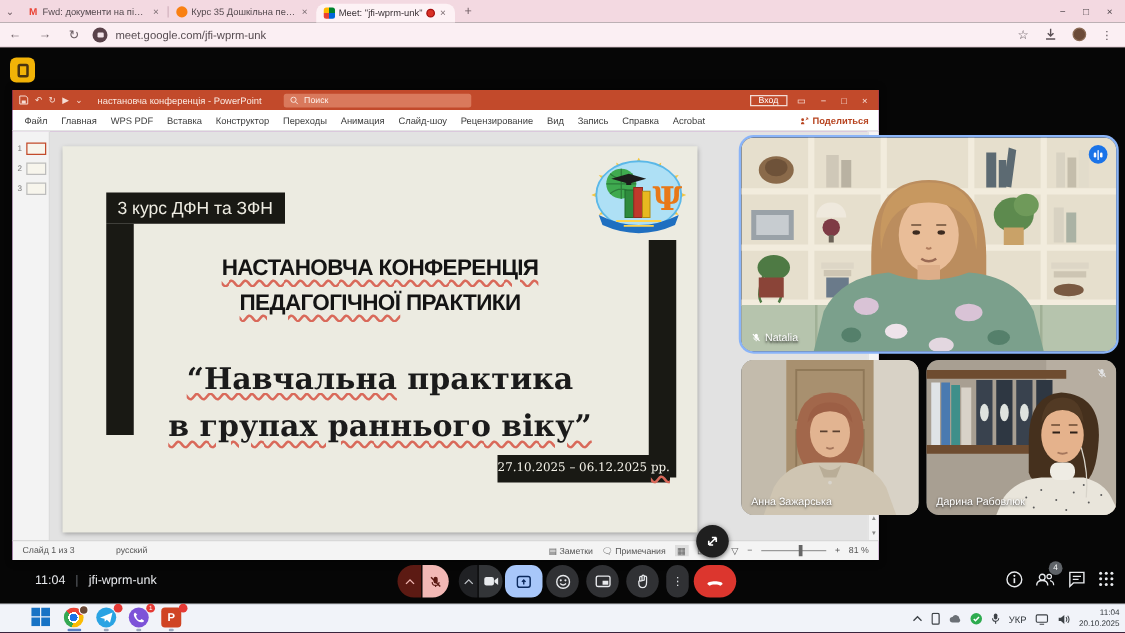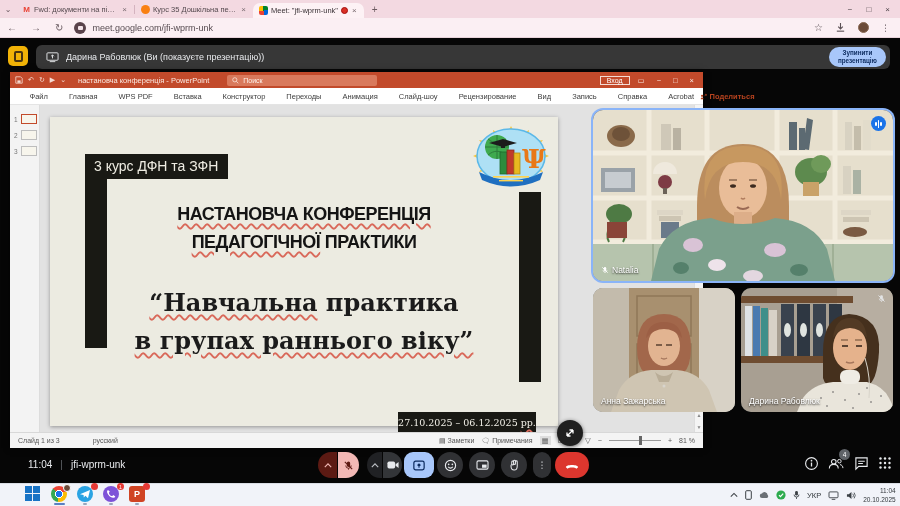--- a/index.html
+++ b/index.html
@@ -48,42 +48,42 @@
   .ppt-titlebar{height:16px;background:#c24a2b;display:flex;align-items:center;color:#fff;
                 font-size:7.5px;padding:0 5px;gap:4px;}
   .qat{display:flex;gap:5px;align-items:center;font-size:7px;color:#f6ddd4;}
   .ppt-title{margin-left:8px;white-space:nowrap;color:#fbe9e2;}
   .search-pill{margin-left:14px;width:150px;height:11px;background:#d9795c;border-radius:2px;
                display:flex;align-items:center;gap:4px;padding:0 5px;color:#fdf0ea;font-size:7px;}
   .signin{margin-left:auto;border:1px solid rgba(255,255,255,.8);padding:0px 6px;font-size:7px;}
   .tb-ic{font-size:7.5px;color:#fbe9e2;padding:0 4px;}
   .ppt-ribbontabs{height:17px;background:#fff;border-bottom:1px solid #e4e4e4;display:flex;
                   align-items:center;font-size:7.5px;color:#3d3d3d;padding:0 4px;}
-  .rtab{padding:0 5.5px;white-space:nowrap;margin-left:10px;}
+  .rtab{padding:0 5.5px;white-space:nowrap;}
   .share-tab{margin-left:auto;color:#b7431f;font-weight:bold;display:flex;align-items:center;gap:3px;padding-right:4px;}
   .ppt-content{position:absolute;top:33px;left:0;right:0;bottom:16px;background:#e2e2e2;overflow:hidden;}
   .thumbs{position:absolute;left:0;top:0;bottom:0;width:30px;background:#f3f3f3;border-right:1px solid #dcdcdc;
           padding-top:6px;font-size:6.5px;color:#777;}
   .thumb-row{display:flex;align-items:center;gap:3px;padding:3px 0 3px 4px;}
   .thumb-box{width:16px;height:10px;background:#f7f5ec;border:1px solid #bdbdbd;}
   .thumb-box.sel{border:1.5px solid #c24a2b;}
   .slide{position:absolute;left:40px;top:12px;width:508px;height:309px;background:#ecebe1;
          box-shadow:0 1px 4px rgba(0,0,0,.35);}
   .sl-badge{position:absolute;left:35px;top:37px;width:143px;height:25px;background:#191914;color:#eeece2;
             font-size:14px;line-height:25px;padding-left:9px;}
   .sl-barL{position:absolute;left:35px;top:62px;width:22px;height:169px;background:#191914;}
   .sl-barR{position:absolute;left:469px;top:75px;width:22px;height:190px;background:#191914;}
   .sl-title{position:absolute;left:6px;right:6px;text-align:center;font-weight:bold;font-size:18px;
             letter-spacing:-0.5px;color:#141414;line-height:28px;white-space:nowrap;}
   .sl-sub{position:absolute;left:6px;right:6px;text-align:center;font-family:"DejaVu Serif",serif;
           font-weight:bold;font-size:24px;color:#1b1b1b;white-space:nowrap;}
   .squig{text-decoration:underline;text-decoration-style:wavy;text-decoration-color:#d9695a;
          text-decoration-thickness:1.5px;text-underline-offset:3px;}
   .sl-dates{position:absolute;left:348px;top:247px;width:138px;height:22px;background:#191914;color:#f3f1e8;
-            font-family:"DejaVu Serif",serif;font-size:9.5px;line-height:22px;text-align:center;margin-top:48px;}
+            font-family:"DejaVu Serif",serif;font-size:9.5px;line-height:22px;text-align:center;}
   .sl-logo{position:absolute;left:423px;top:9px;}
   .scrollbar{position:absolute;right:0;top:0;bottom:0;width:9px;background:#f4f4f4;border-left:1px solid #ddd;
              font-size:5px;color:#888;text-align:center;}
   .sb-thumb{position:absolute;left:2px;top:12px;width:5px;height:52px;background:#c2c2c2;border-radius:2px;}
   .ppt-status{position:absolute;left:0;right:0;bottom:0;height:16px;background:#f4f4f4;border-top:1px solid #d8d8d8;
               display:flex;align-items:center;font-size:7px;color:#555;padding:0 8px;gap:8px;}
   .stat-right{margin-left:auto;display:flex;align-items:center;gap:7px;}
   .view-ic{font-size:7.5px;color:#666;}
   .view-ic.on{background:#ddd;padding:0 2px;}
   .zoom-line{width:52px;height:1px;background:#9a9a9a;position:relative;}
@@ -187,32 +187,20 @@
       <span style="font-size:9px;color:#5a4f54;">⋮</span>
     </div>
   </div>
 
   <div class="abs stage"></div>
 
   <div class="abs app-chip">
       <span></span>
     </div>
 
-  <div class="abs presenter-chip">
-    <svg width="13" height="12" viewBox="0 0 14 12">
-      <rect x="1" y="1.5" width="12" height="8" rx="1" stroke="#e8eaed" fill="none"></rect>
-      <path d="M7 7.5V4M5.5 5.2 7 3.7l1.5 1.5" stroke="#e8eaed" fill="none"></path>
-      <path d="M4 11h6" stroke="#e8eaed"></path>
-    </svg>
-    <span class="txt">Дарина Рабовлюк (Ви (показуєте презентацію))</span>
-    <div class="stop-btn">
-      <div>Зупинити</div>
-      <div>презентацію</div>
-    </div>
-  </div>
 
   <div class="abs ppt">
     <div class="ppt-titlebar">
       <div class="qat">
         <svg width="8" height="8" viewBox="0 0 10 10">
           <path d="M1 1h6l2 2v6H1z" fill="none" stroke="#f6ddd4"></path>
             <rect x="3" y="5.5" width="4" height="3" fill="#f6ddd4"></rect>
         </svg>
         <span>↶</span>
         <span>↻</span>

